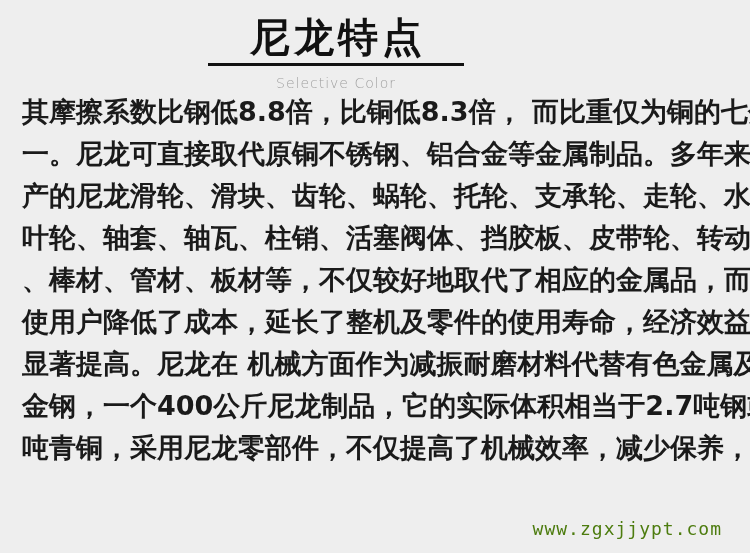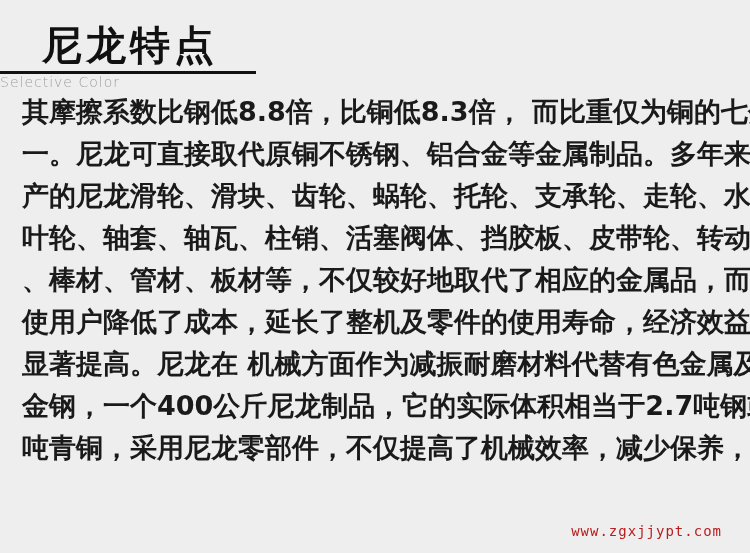--- a/index.html
+++ b/index.html
@@ -9,38 +9,40 @@
   body {
     width: 750px;
     height: 553px;
     background: #eeeeee;
     position: relative;
     overflow: hidden;
     font-family: "DejaVu Sans", "Liberation Sans", sans-serif;
   }
   .header {
     position: absolute;
-    top: 24px;
+    top: 16px;
     left: 0;
     width: 696px;
     padding-right: 24px;
     box-sizing: border-box;
+    text-align: center;
   }
   .title {
     display: inline-block;
     font-size: 40px;
     font-weight: bold;
     letter-spacing: 4px;
     color: #111111;
     padding: 0 38px 5px 42px;
     border-bottom: 3px solid #111111;
     line-height: 42px;
     white-space: nowrap;
   }
   .subtitle {
+    margin-top: 9px;
     font-size: 14px;
     font-weight: 300;
     letter-spacing: 1px;
     color: #a0a0a0;
   }
   .body-text {
     position: absolute;
     top: 91px;
     left: 22px;
     right: 16px;
@@ -52,23 +54,23 @@
     font-size: 27px;
     font-weight: 600;
     white-space: nowrap;
     letter-spacing: 0px;
   }
   .watermark {
     position: absolute;
     right: 28px;
     bottom: 14px;
     font-family: "DejaVu Sans Mono", "Liberation Mono", monospace;
-    font-size: 14px;
+    font-size: 18px;
     letter-spacing: 1px;
-    color: #b91c1c;
+    color: #4d7c0f;
   }
 </style>
 </head>
 <body>
 
 <div class="header">
   <div class="title">尼龙特点</div>
   <div class="subtitle">Selective Color</div>
 </div>
 

